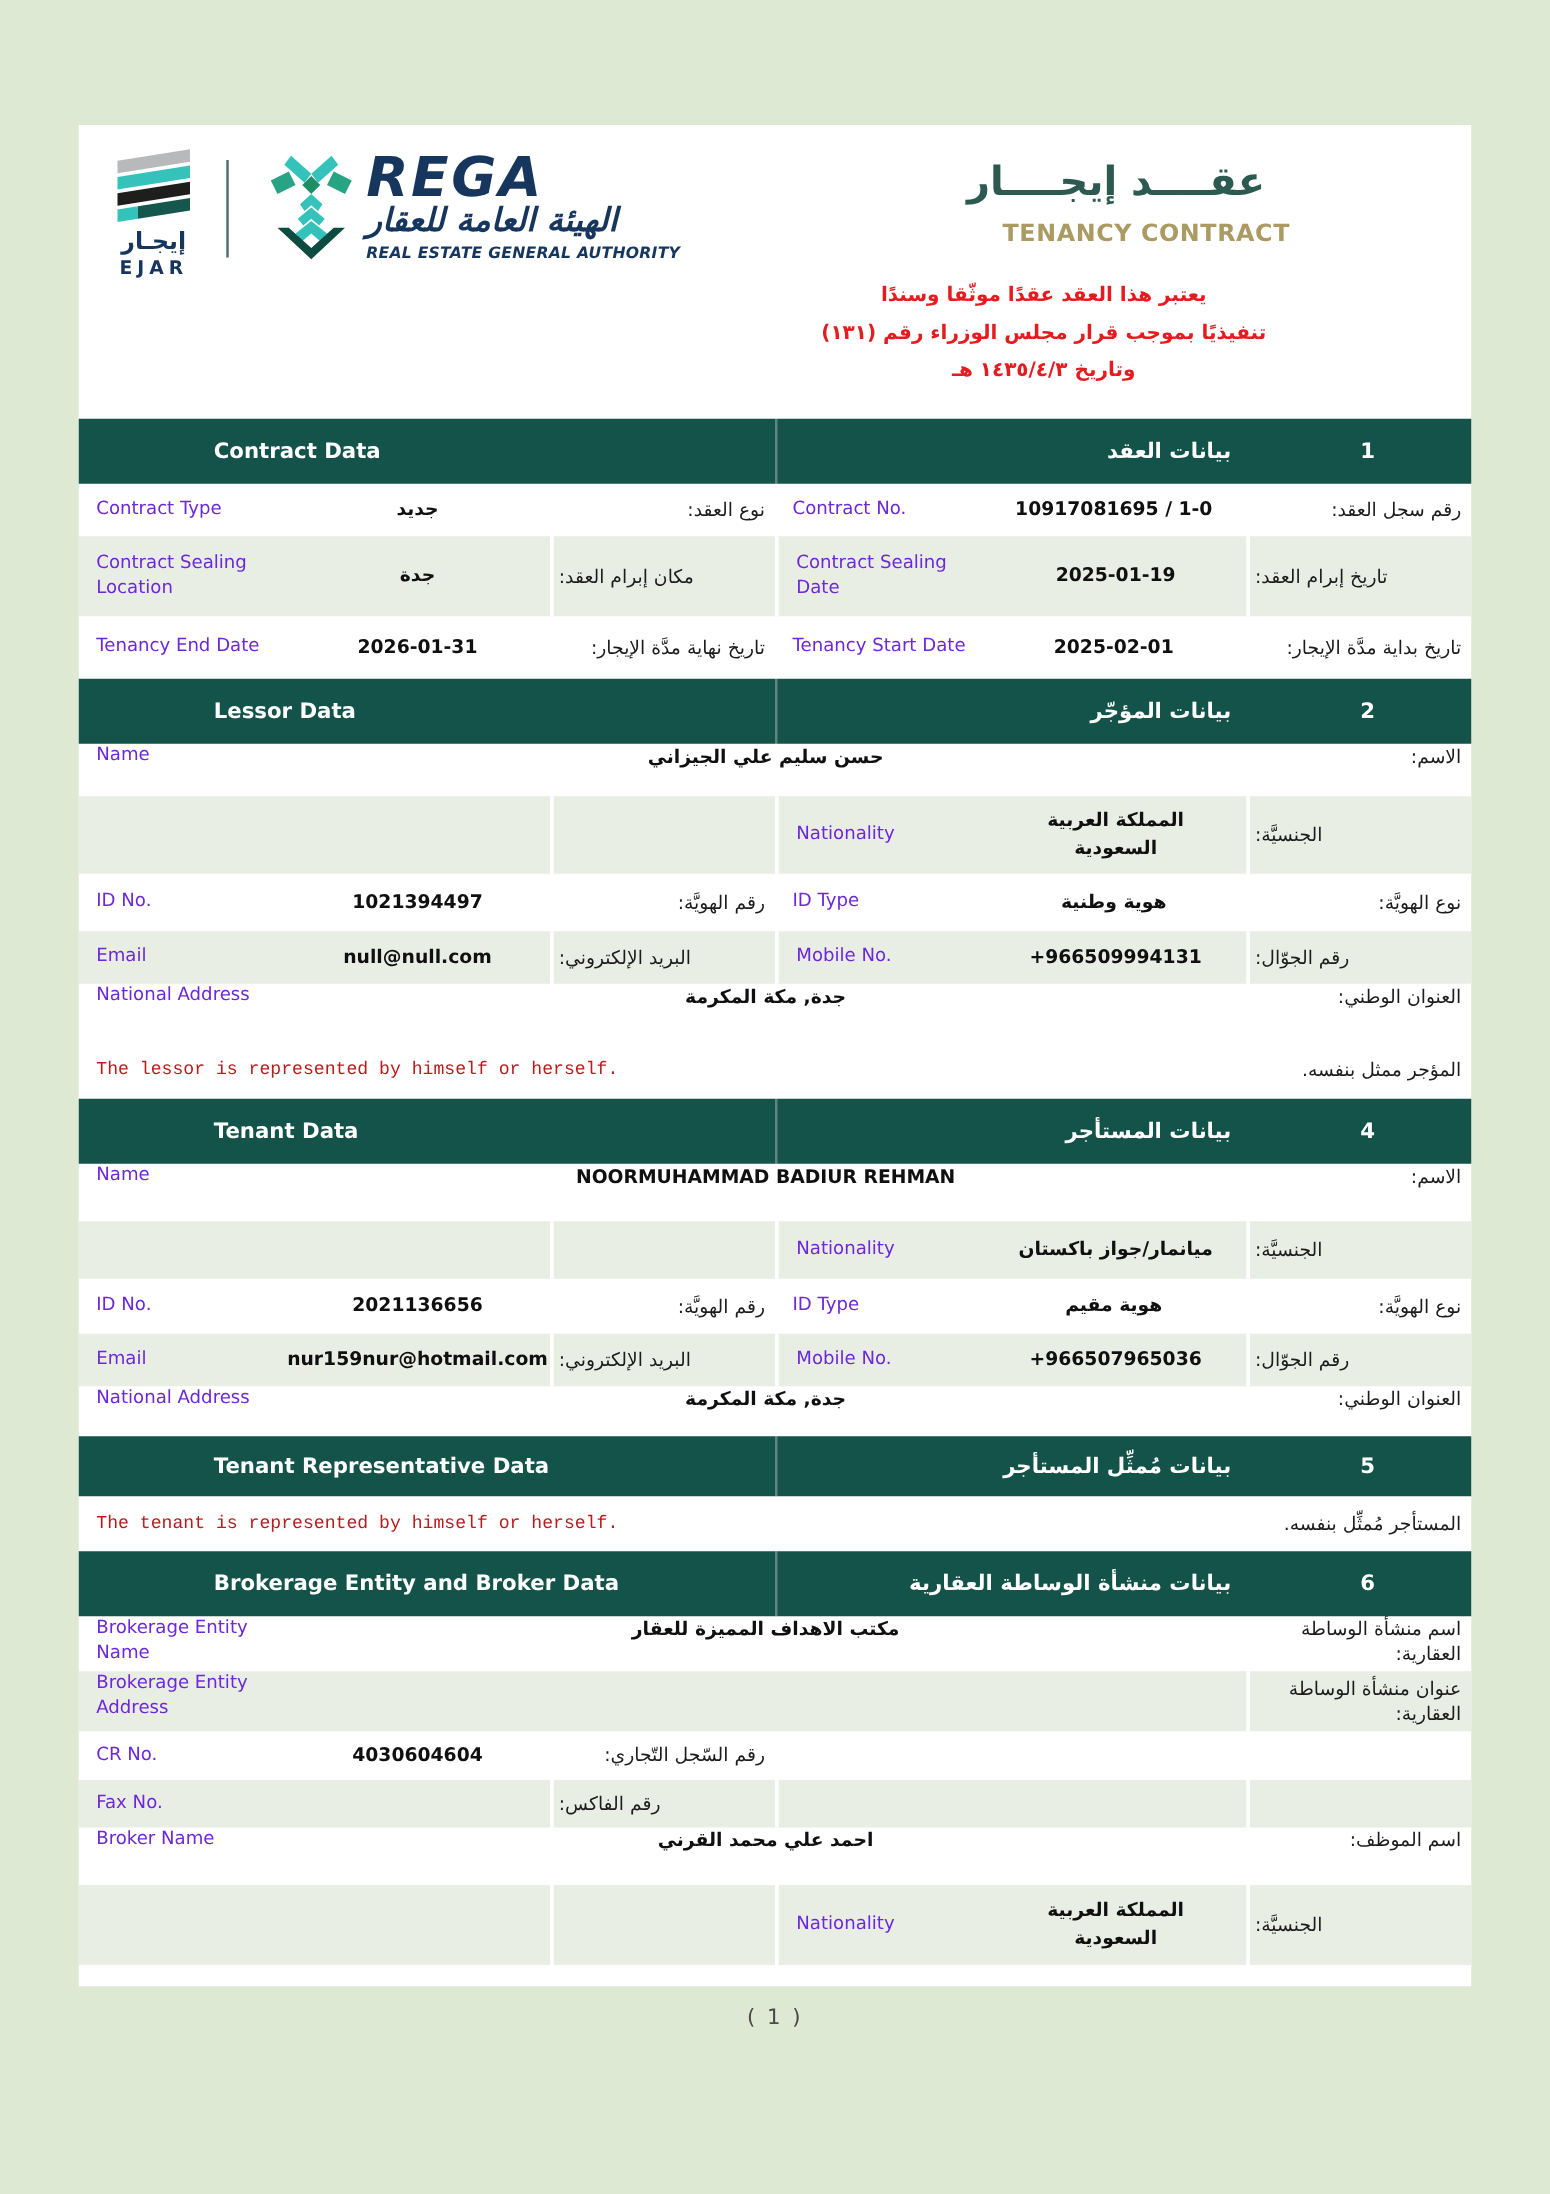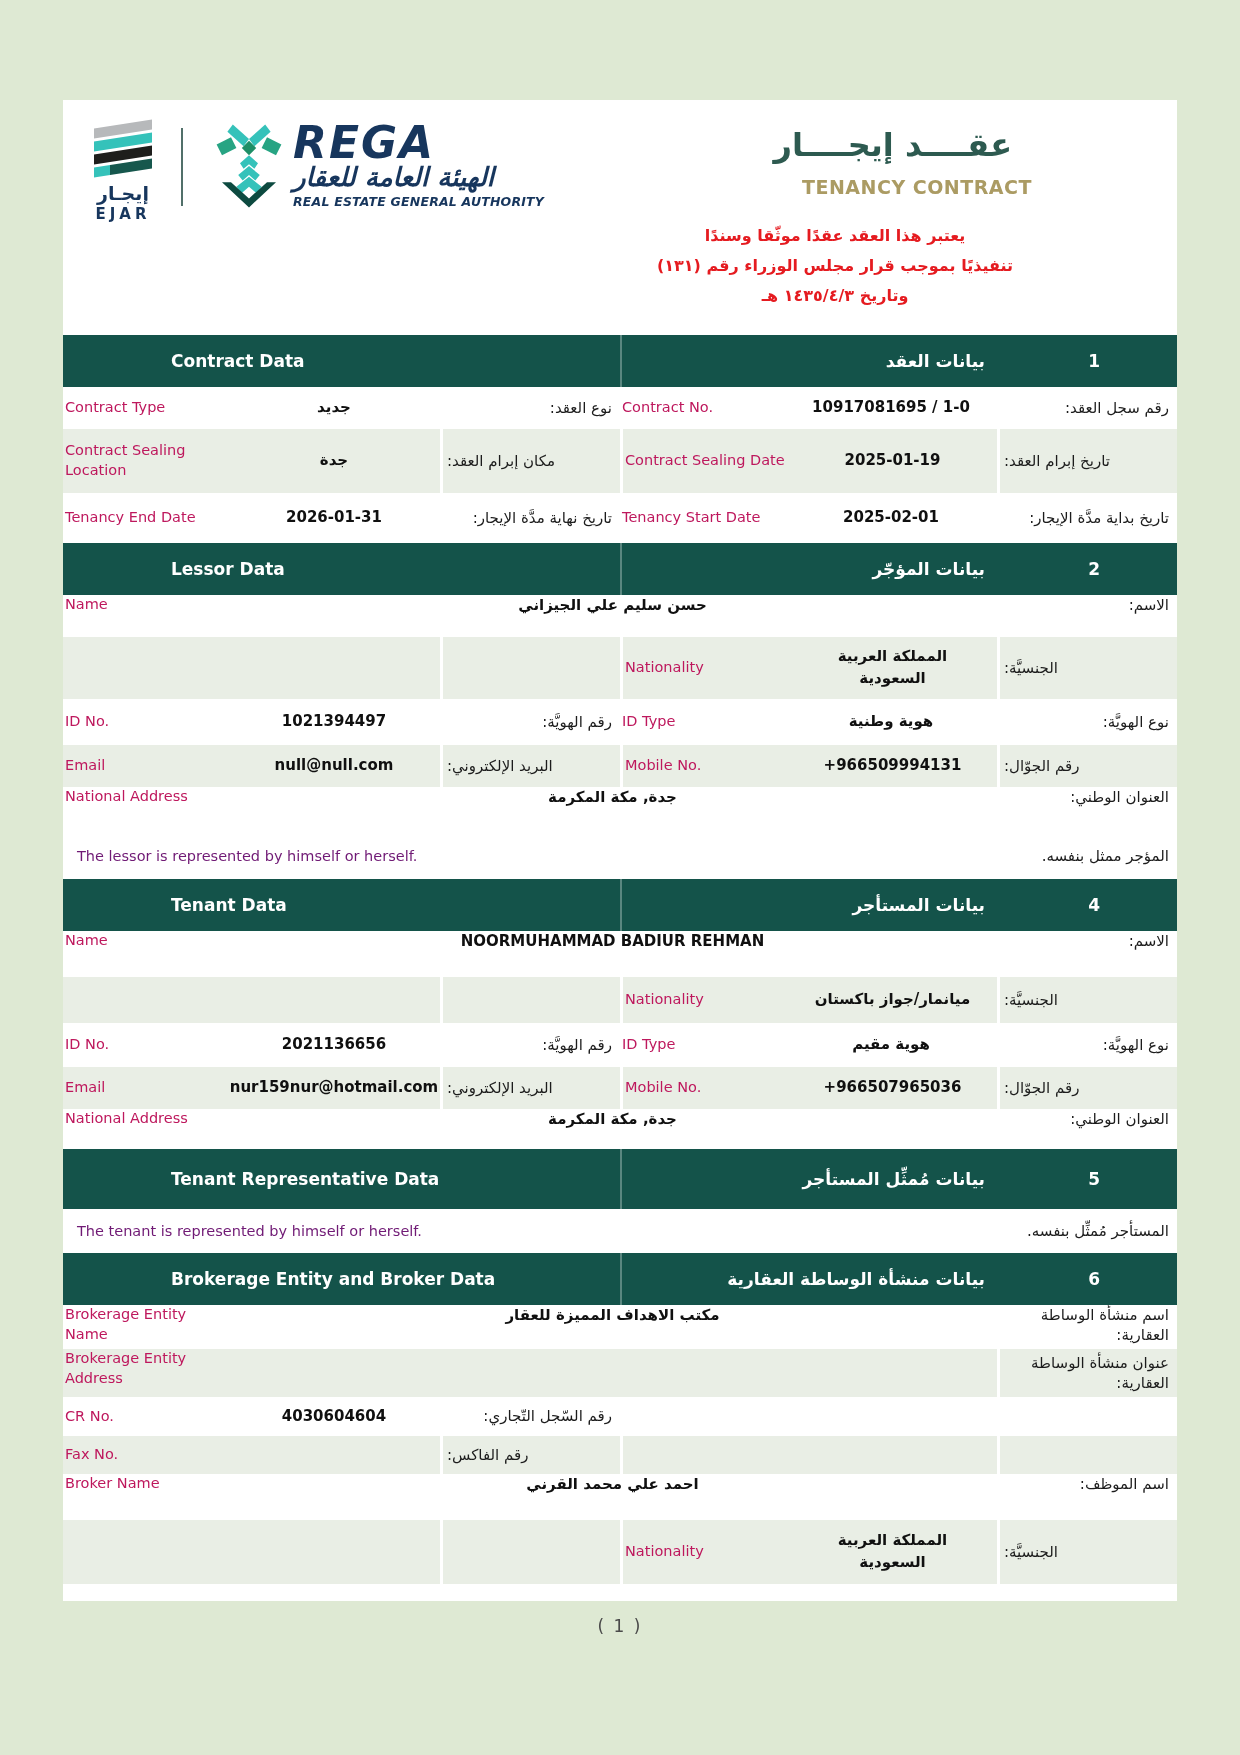--- a/index.html
+++ b/index.html
@@ -45,27 +45,27 @@
   .sec-header{position:relative;background:#14534a;color:#ffffff;font-weight:bold;font-size:17px;}
   .sec-header .t-en{position:absolute;left:108px;top:50%;transform:translateY(-50%);}
   .sec-header .t-ar{position:absolute;right:192px;top:50%;transform:translateY(-50%);direction:rtl;white-space:nowrap;}
   .sec-header .t-num{position:absolute;right:77px;top:50%;transform:translateY(-50%);}
   .sec-header .mid{position:absolute;left:50%;top:0;bottom:0;width:2px;background:rgba(255,255,255,0.30);}
   
   .row{display:flex;align-items:stretch;}
   .row.gray{background:#e9eee5;}
   .half{width:557px;display:flex;align-items:center;box-sizing:border-box;}
   .gray .half + .half{border-left:3px solid #ffffff;}
-  .c-en{width:165px;padding-left:2px;box-sizing:border-box;color:#be185d;font-size:14.5px;line-height:1.35;}
+  .c-en{width:165px;padding-left:14px;box-sizing:border-box;color:#6d28d9;font-size:14.5px;line-height:1.35;}
   .c-val{flex:1;text-align:center;font-weight:bold;font-size:15px;color:#101010;white-space:pre-line;line-height:1.45;}
   .c-ar{width:180px;padding-right:8px;padding-left:4px;box-sizing:border-box;text-align:right;direction:rtl;font-size:15px;color:#1c1c1c;line-height:1.35;}
   .gray .c-ar{border-left:3px solid #ffffff;align-self:stretch;display:flex;align-items:center;justify-content:flex-end;}
   .row.full .c-val{flex:1;}
   .rep-row{display:flex;justify-content:space-between;align-items:center;padding:0 8px 0 14px;font-size:14.5px;}
-  .rep-row .rep-en{color:#701a75;}
+  .rep-row .rep-en{color:#b91c1c;font-family:Liberation Mono, monospace;}
   .rep-row .rep-ar{direction:rtl;font-size:15px;color:#1c1c1c;}
   
   .footer{width:1114px;margin-left:63px;text-align:center;margin-top:15px;color:#4a4a4a;font-size:17px;letter-spacing:2px;}
 </style>
 </head>
 <body>
 
 <div class="doc">
 
   <div class="doc-header">
@@ -275,21 +275,21 @@
       <div class="c-ar">رقم الجوّال:</div>
     </div>
   </div>
 
   <div class="row full" style="min-height:40px">
     <div class="c-en">National Address</div>
     <div class="c-val">جدة, مكة المكرمة</div>
     <div class="c-ar">العنوان الوطني:</div>
   </div>
 
-  <div class="sec-header" style="height:60px">
+  <div class="sec-header" style="height:48px">
     <span class="t-en">Tenant Representative Data</span>
     <span class="mid"></span>
     <span class="t-ar">بيانات مُمثِّل المستأجر</span>
     <span class="t-num">5</span>
   </div>
 
   <div class="rep-row" style="min-height:44px">
     <span class="rep-en">The tenant is represented by himself or herself.</span>
     <span class="rep-ar">المستأجر مُمثِّل بنفسه.</span>
   </div>

